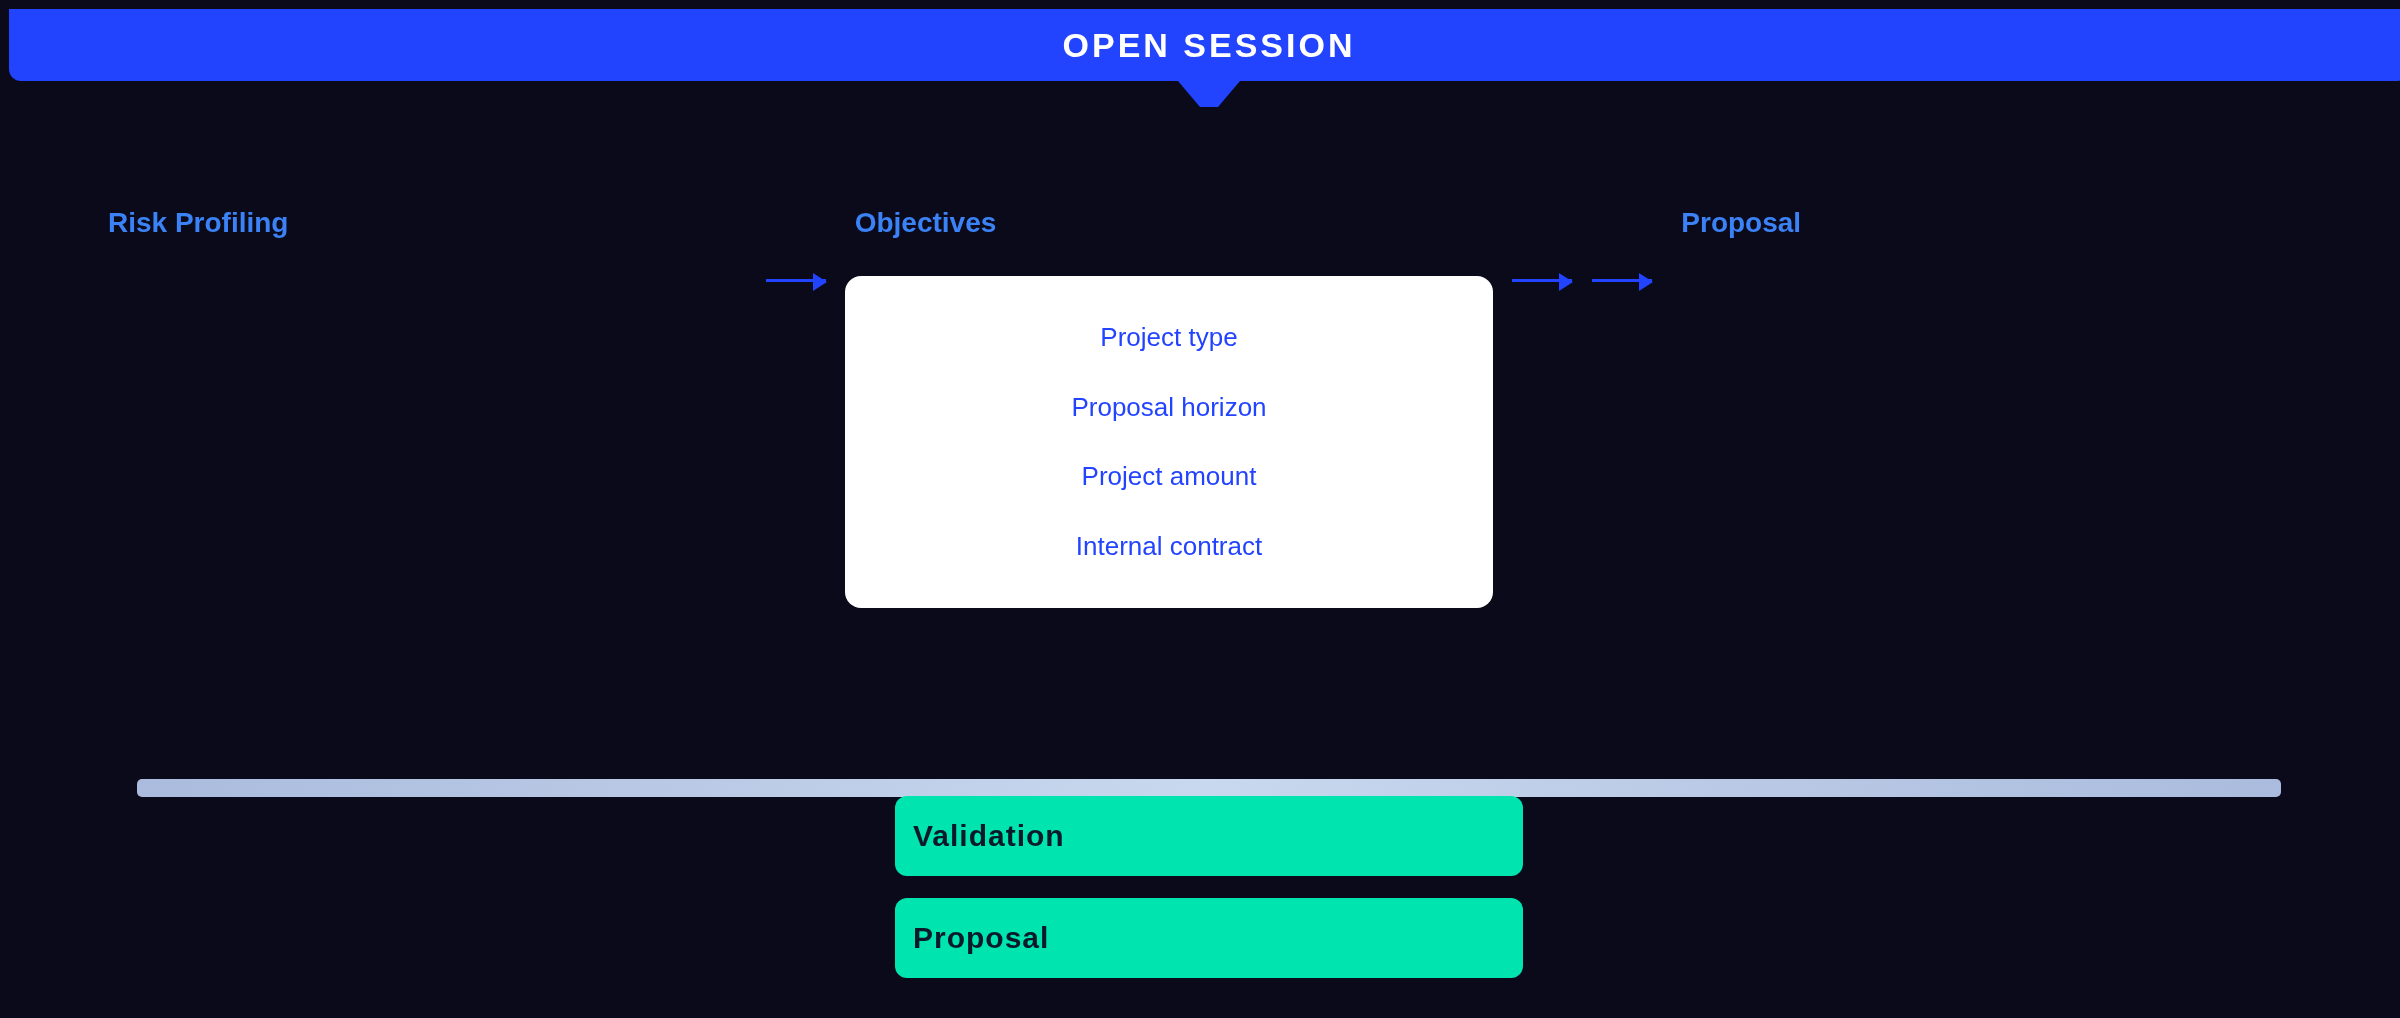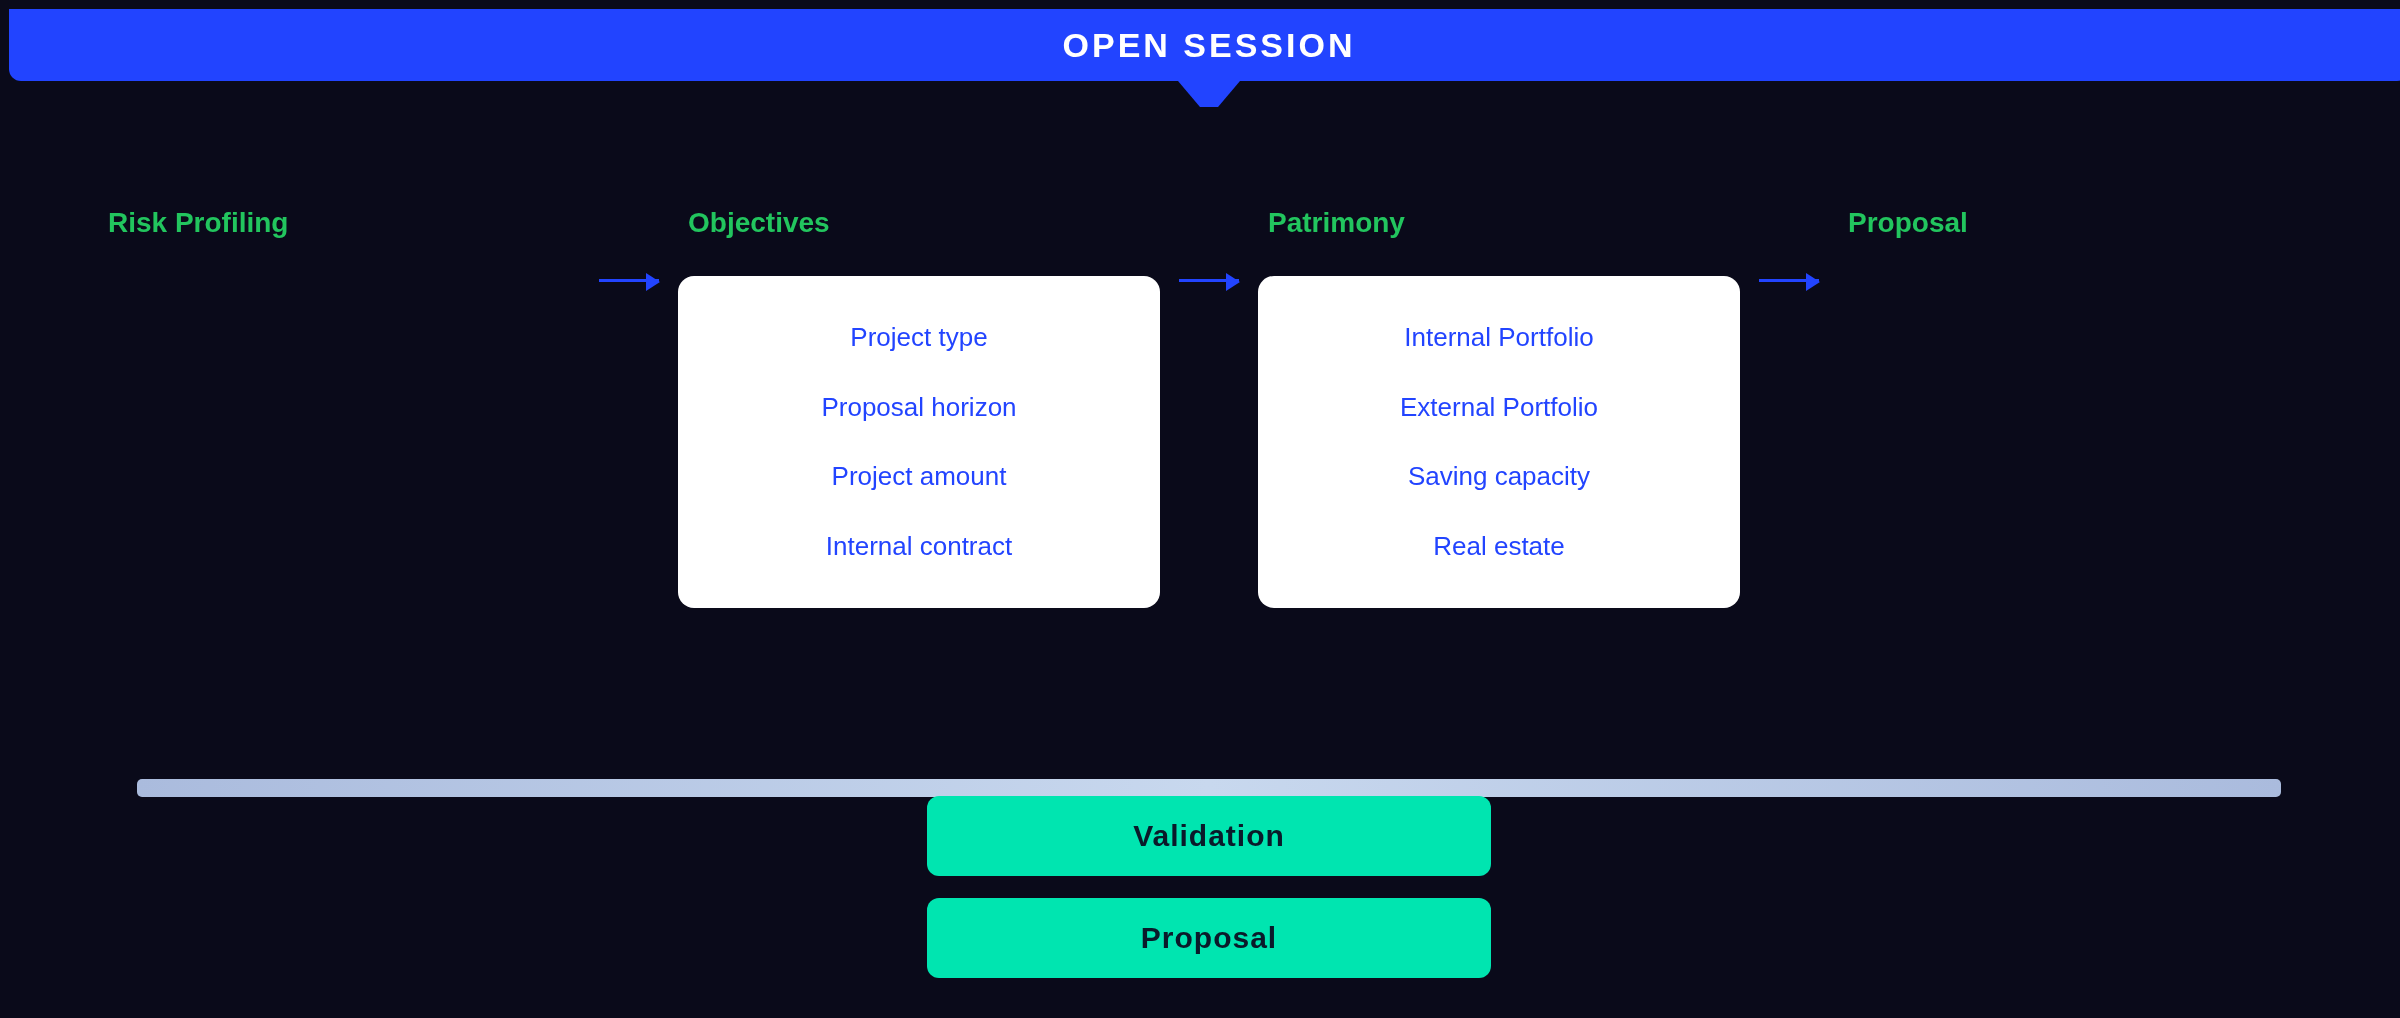--- a/index.html
+++ b/index.html
@@ -59,21 +59,21 @@
 
     
     .flow-column {
       display: flex;
       flex-direction: column;
       align-items: center;
       flex: 1;
     }
 
     .section-title {
-      color: #22c55e;
+      color: #3b82f6;
       font-size: 28px;
       font-weight: 700;
       margin-bottom: 28px;
       align-self: flex-start;
       padding-left: 10px;
     }
 
     .flow-card {
       background: #ffffff;
       border-radius: 16px;
@@ -156,27 +156,27 @@
       left: 50%;
       transform: translateX(-50%);
       display: flex;
       flex-direction: column;
       gap: 22px;
       align-items: center;
       width: 600px;
     }
 
     .action-button {
-      width: 564px;
+      width: 628px;
       height: 80px;
       background: #00e5b0;
       border-radius: 12px;
       display: flex;
       align-items: center;
-      justify-content: center;
+      justify-content: flex-start;
       cursor: pointer;
       border: none;
     }
     .action-button-label {
       color: #0a1a2a;
       font-size: 30px;
       font-weight: 800;
       letter-spacing: 1px;
     }
   </style>
@@ -205,29 +205,20 @@
       <span class="flow-card-item">Proposal horizon</span>
       <span class="flow-card-item">Project amount</span>
       <span class="flow-card-item">Internal contract</span>
     </div>
   </div>
 
   <div class="arrow-connector">
     <div class="arrow-right"></div>
   </div>
 
-  <div class="flow-column">
-    <div class="section-title">Patrimony</div>
-    <div class="flow-card">
-      <span class="flow-card-item">Internal Portfolio</span>
-      <span class="flow-card-item">External Portfolio</span>
-      <span class="flow-card-item">Saving capacity</span>
-      <span class="flow-card-item">Real estate</span>
-    </div>
-  </div>
 
   <div class="arrow-connector">
     <div class="arrow-right"></div>
   </div>
 
   <div class="flow-column">
     <div class="section-title">Proposal</div>
   </div>
 
 </div>

